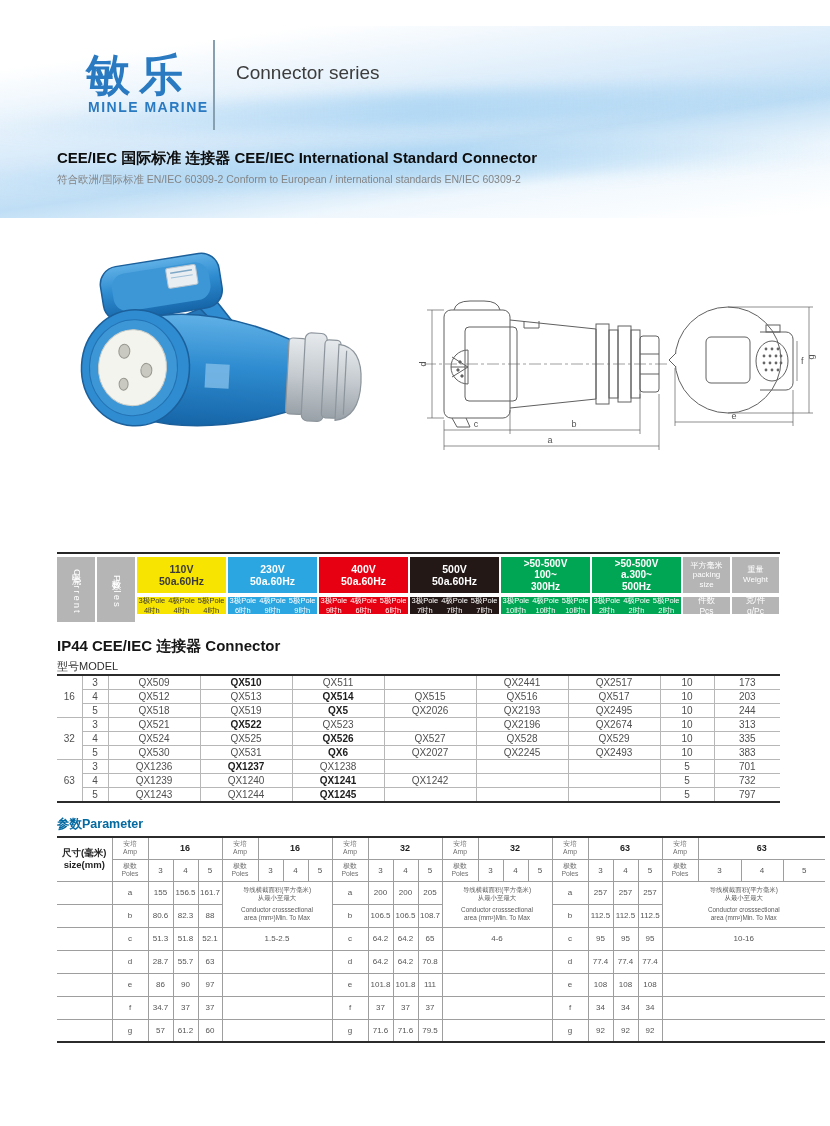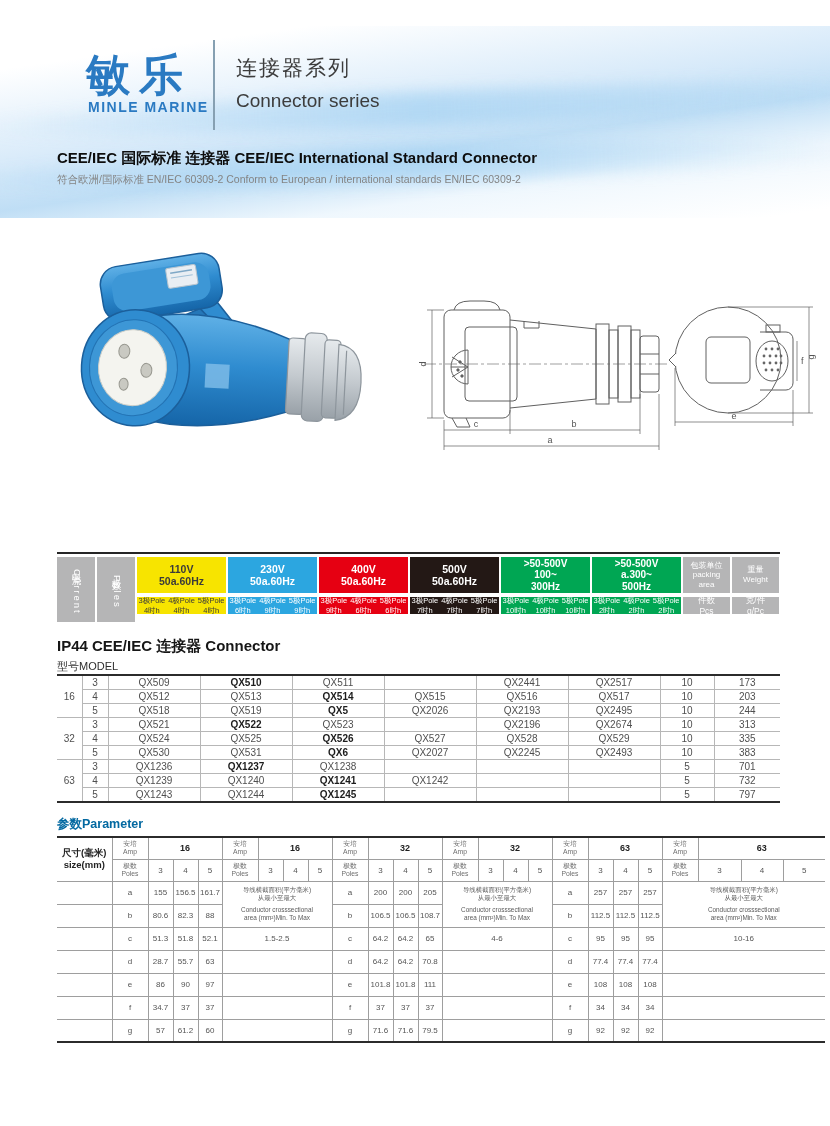--- a/index.html
+++ b/index.html
@@ -75,21 +75,20 @@
 <body>
 
 <div class="abs bg-band"></div>
 <div class="abs wave w1"></div>
 <div class="abs wave w2"></div>
 
 <div class="abs logo-cn">敏乐</div>
 <div class="abs logo-en">MINLE MARINE</div>
 <div class="abs hdr-div"></div>
 <div class="abs series">
-  <div class="cn">连接器系列</div>
   <div class="en">Connector series</div>
 </div>
 
 <div class="abs title-main">CEE/IEC 国际标准 连接器 CEE/IEC International Standard Connector</div>
 <div class="abs title-sub">符合欧洲/国际标准 EN/IEC 60309-2  Conform to European / international standards EN/IEC 60309-2</div>
 
 <svg class="abs photo" width="348" height="208" viewBox="0 0 348 208">
   <defs>
     <linearGradient id="bg1" x1="0" y1="0" x2="0" y2="1">
       <stop offset="0" stop-color="#5fb0e6"></stop>
@@ -327,23 +326,23 @@
           <div>2时h</div>
         </div>
         <div class="vcell">
           <div>5极Pole</div>
           <div>2时h</div>
         </div>
       </div>
     </div>
     <div class="vcol gcol">
       <div class="vhead gray">
-        <div>包装单位</div>
+        <div>平方毫米</div>
         <div>packing</div>
-        <div>area</div>
+        <div>size</div>
       </div>
       <div class="vsub gray sub2">
         <div>件数</div>
         <div>Pcs</div>
       </div>
     </div>
     <div class="vcol gcol">
       <div class="vhead gray">
         <div>重量</div>
         <div>Weight</div>

